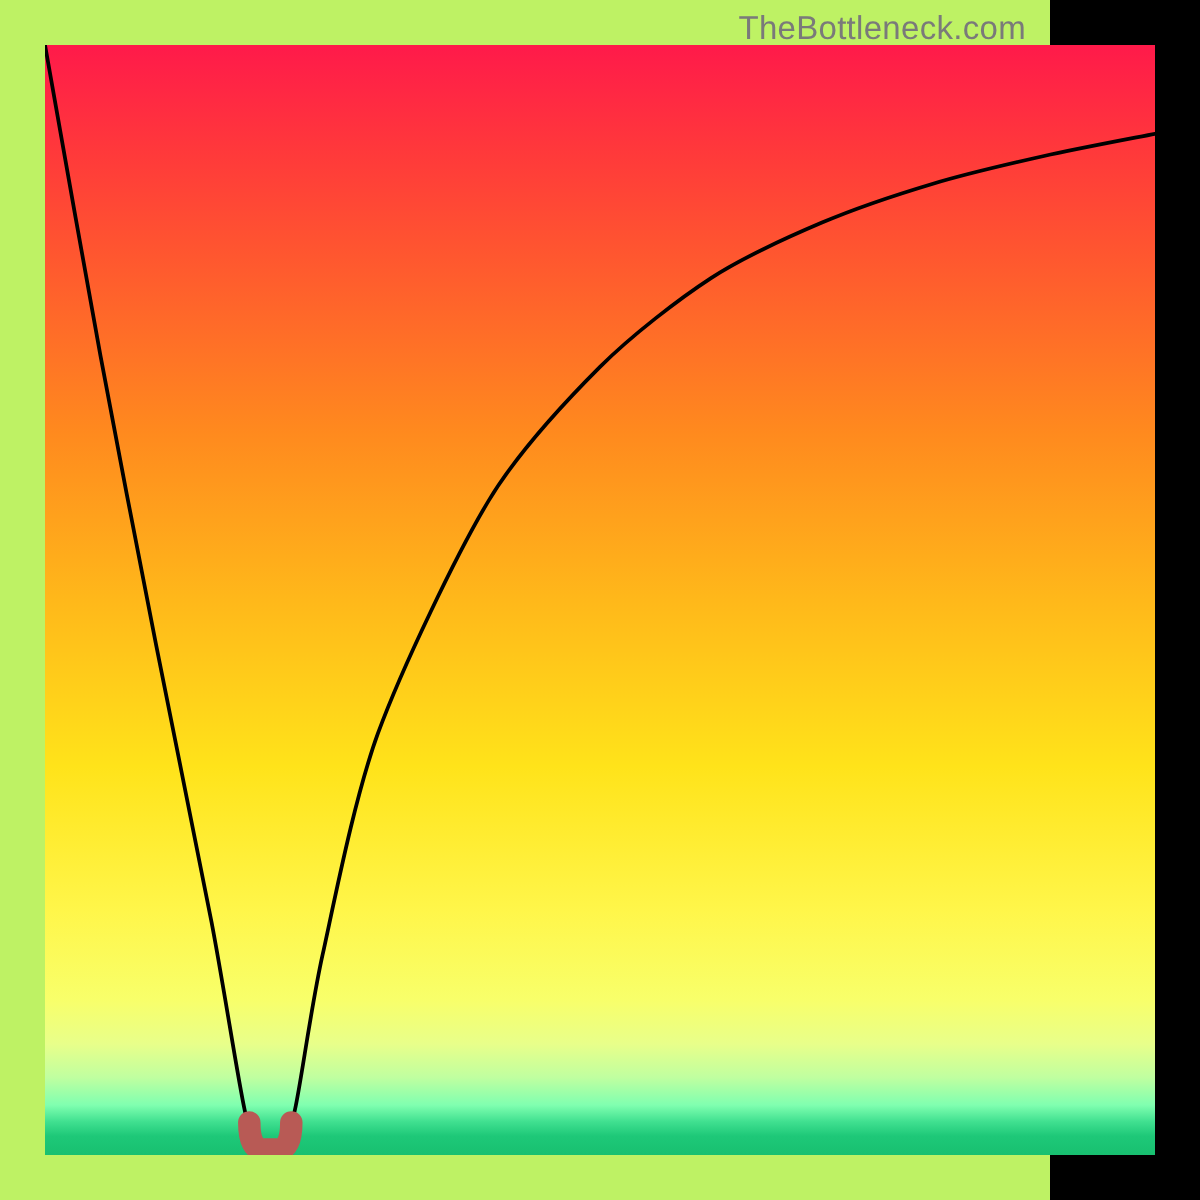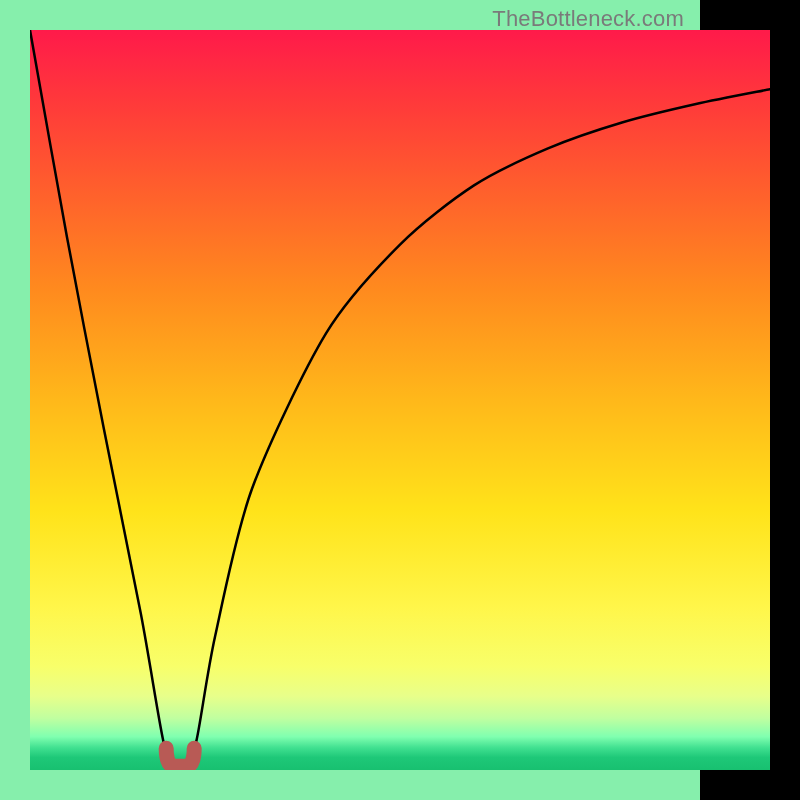--- a/index.html
+++ b/index.html
@@ -10,21 +10,21 @@
     background: #000;
     overflow: hidden;
     font-family: Arial, Helvetica, sans-serif;
   }
   .frame {
     position: absolute;
     top: 0;
     left: 0;
     width: 700px;
     height: 800px;
-    background: #86efac;
+    background: #bef264;
     text-align: right;
   }
   .plot {
     position: absolute;
     top: 30px;
     left: 30px;
     width: 740px;
     height: 740px;
     overflow: hidden;
   }

